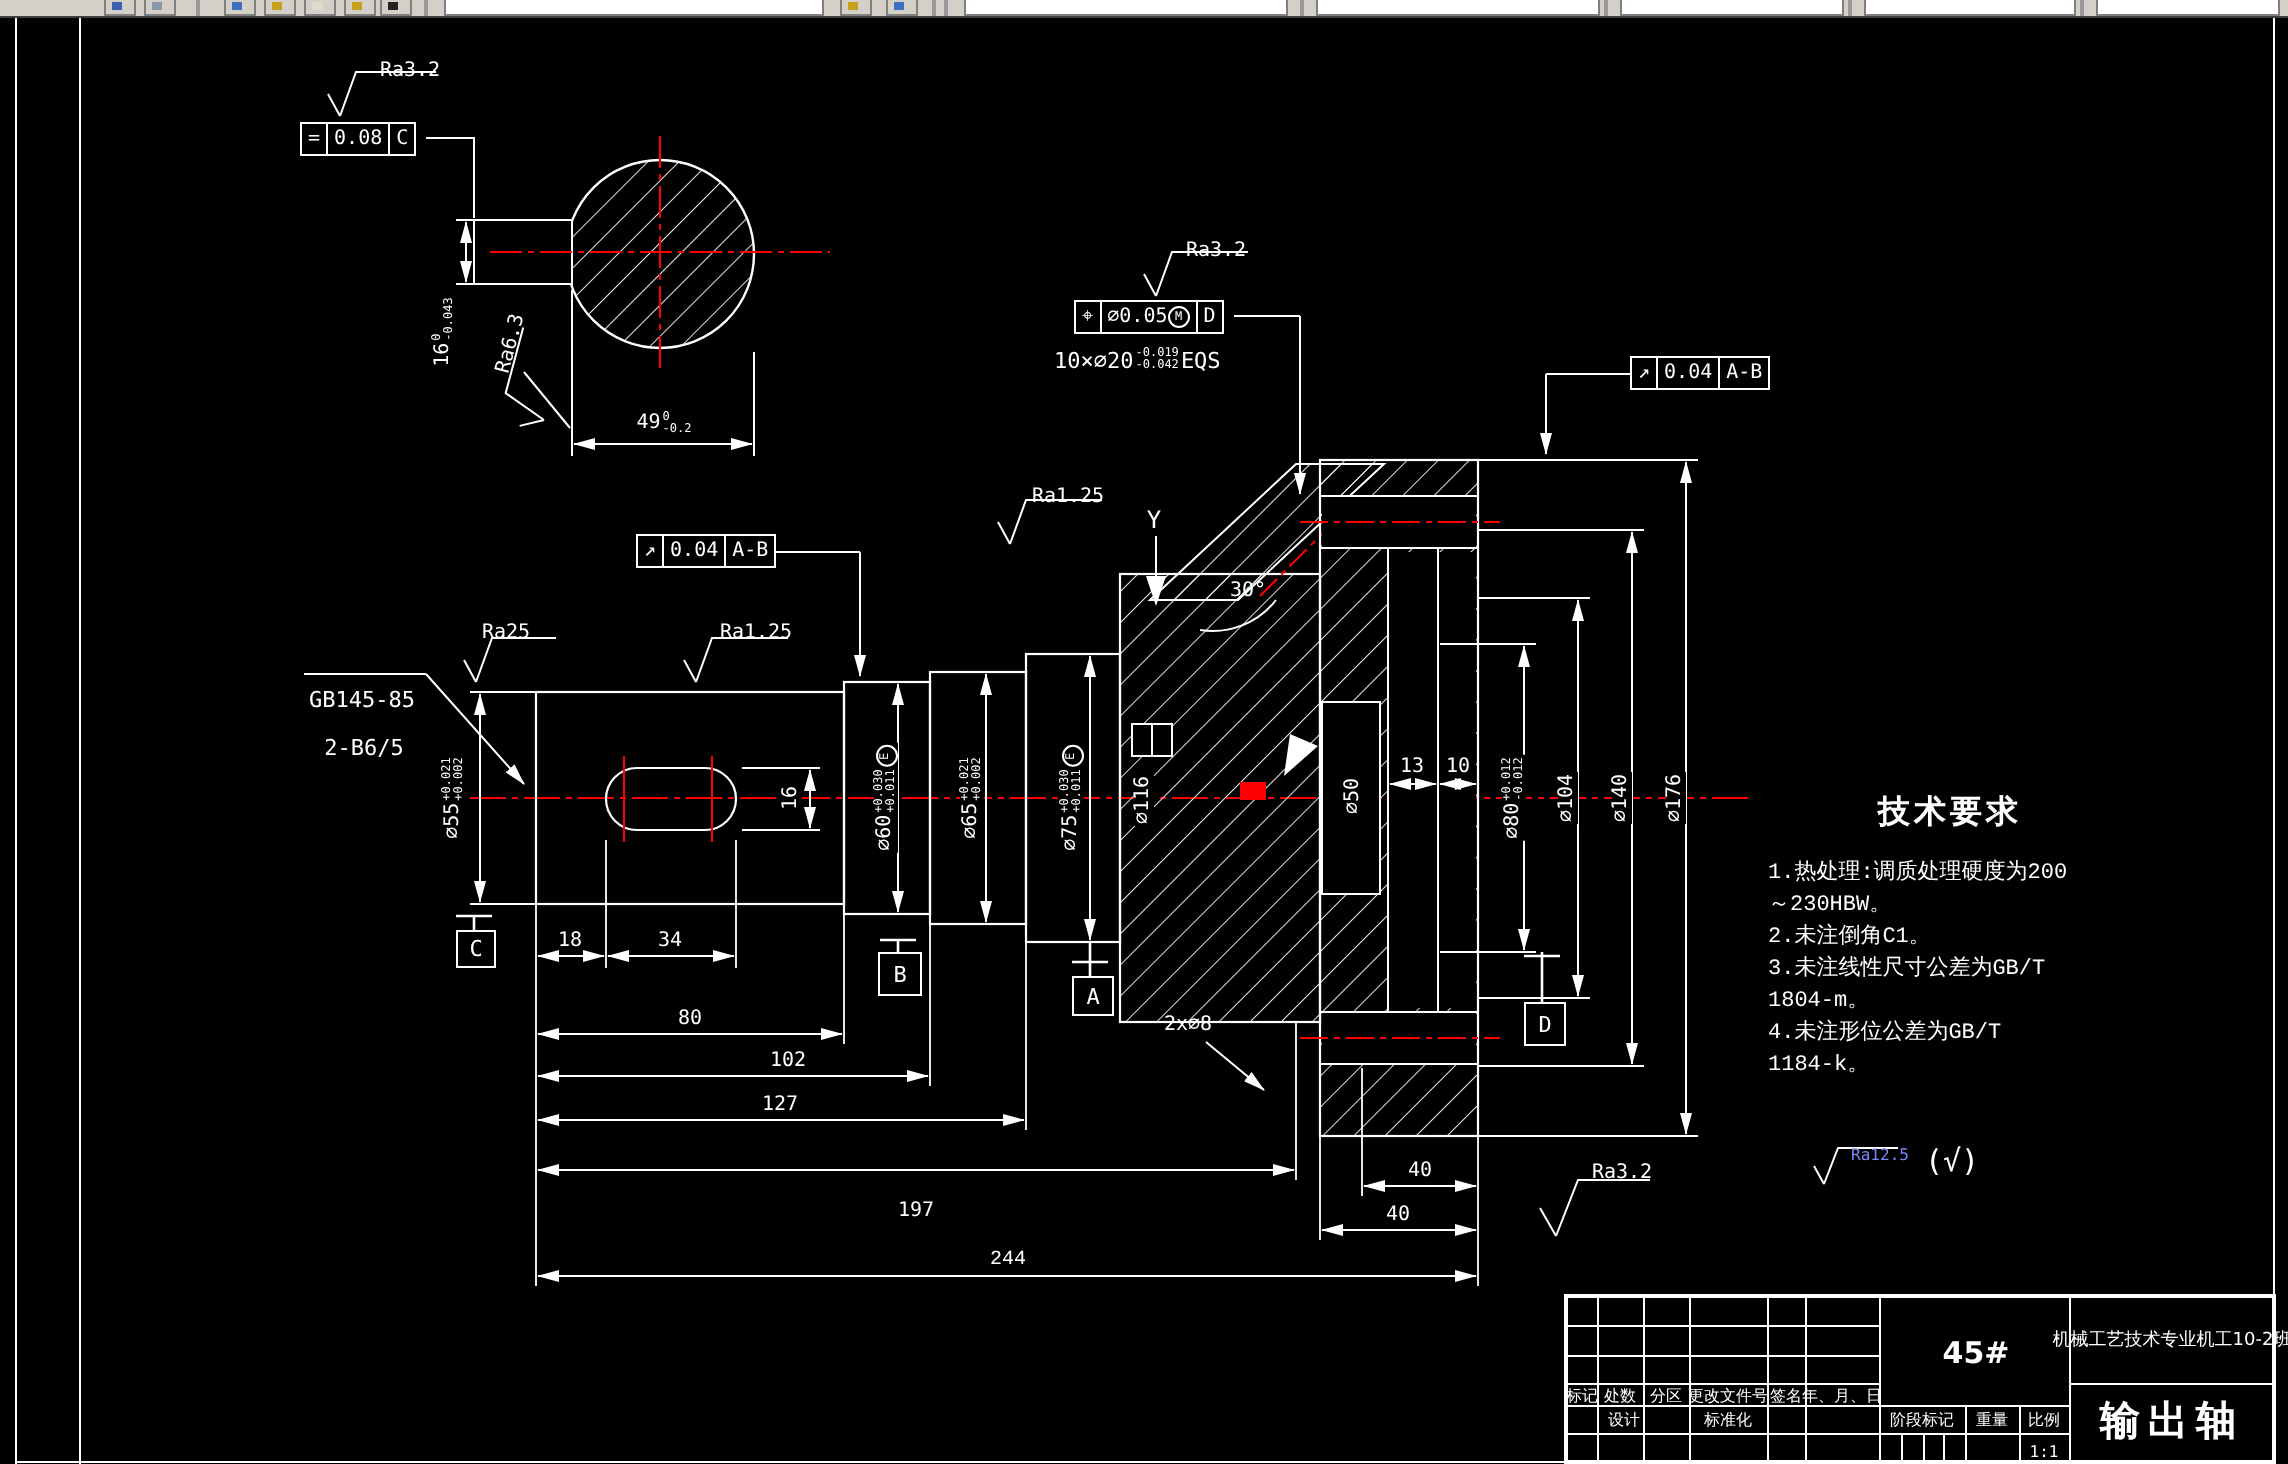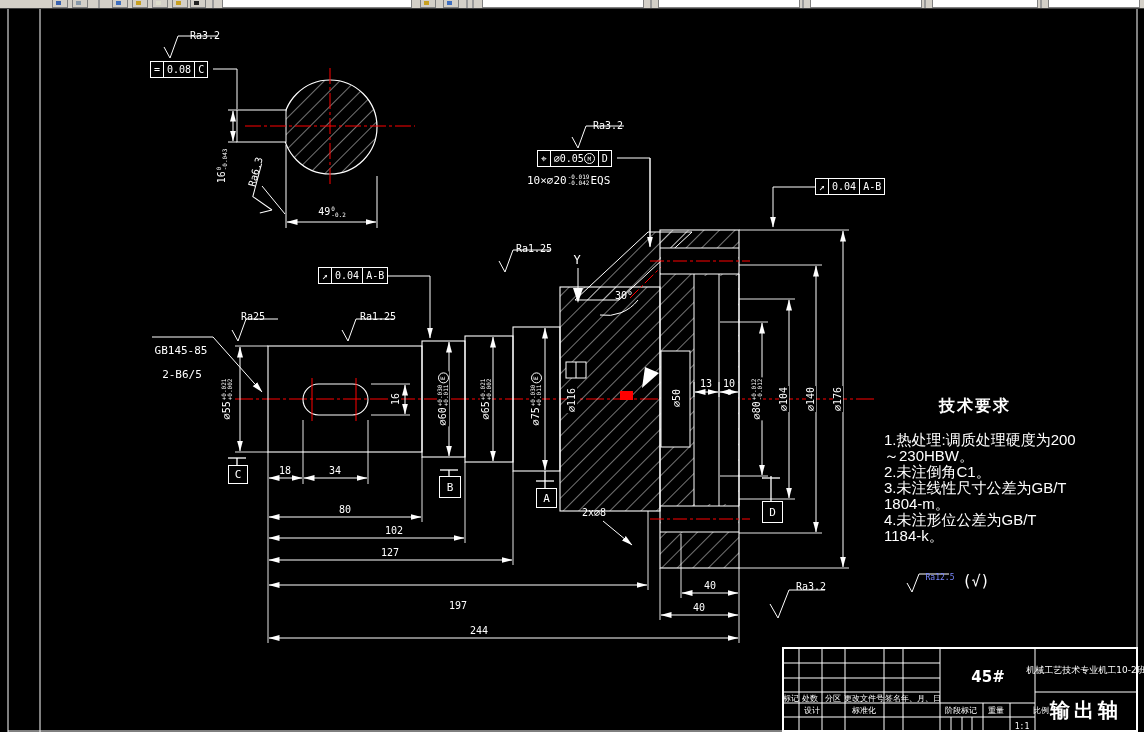--- a/index.html
+++ b/index.html
@@ -20,21 +20,21 @@
       transform:translate(-50%,-50%) rotate(-90deg);font-size:10px;background:#000;padding:0 1px;line-height:1;}
   .stk{display:inline-flex;flex-direction:column;font-size:6px;line-height:6px;text-align:left;}
   .env{display:inline-flex;align-items:center;justify-content:center;width:9px;height:9px;
        border:1px solid #fff;border-radius:50%;font-size:6px;line-height:1;}
   .fr{position:absolute;display:flex;background:#000;border:1px solid #fff;height:15px;font-size:10px;}
   .fr>div{display:flex;align-items:center;justify-content:center;border-right:1px solid #fff;padding:0 3px;height:100%;}
   .fr>div:last-child{border-right:none;}
   .datum{position:absolute;border:1px solid #fff;display:flex;align-items:center;justify-content:center;
          font-size:11px;background:#000;}
   .cjk{font-family:"DejaVu Sans",sans-serif;}
-  .tech-line{position:absolute;font-size:15px;color:#fff;white-space:nowrap;font-family:Liberation Sans, sans-serif;line-height:1;text-align:right;}
+  .tech-line{position:absolute;font-size:11px;color:#fff;white-space:nowrap;font-family:Liberation Mono, monospace;line-height:1;text-align:right;}
   .tb-lbl{position:absolute;transform:translate(-50%,-50%);white-space:nowrap;font-size:8px;color:#fff;font-family:"DejaVu Sans",sans-serif;}
 </style>
 </head>
 <body>
 
 <div id="stage">
 
   <div id="toolbar">
     <div class="tb-icon" style="left:52px;width:14px;">
         <div class="tb-dot" style="left:3px;background:#3a62b0;"></div>
@@ -370,21 +370,21 @@
   <div class="vt" style="left:396px;top:399px;">
       <span>16</span>
     </div>
 
   <span class="t" style="left:285px;top:471px;">18</span>
   <span class="t" style="left:335px;top:471px;">34</span>
   <span class="t" style="left:345px;top:510px;">80</span>
   <span class="t" style="left:366px;top:531px;margin-left:28px;">102</span>
   <span class="t" style="left:390px;top:553px;">127</span>
   <span class="t" style="left:458px;top:578px;margin-top:28px;">197</span>
-  <span class="t" style="left:479px;top:631px;">244</span>
+  <span class="t" style="left:504px;top:631px;font-family:Liberation Mono, monospace;">244</span>
   <span class="t" style="left:710px;top:586px;">40</span>
   <span class="t" style="left:699px;top:608px;">40</span>
   <span class="t" style="left:706px;top:384px;">13</span>
   <span class="t" style="left:729px;top:384px;">10</span>
 
   <span class="t" style="left:624px;top:296px;">30°</span>
   <span class="t" style="left:577px;top:260px;font-size:12px;">Y</span>
   <span class="t" style="left:594px;top:513px;">2x⌀8</span>
 
   <div class="datum" style="left:228px;top:465px;width:18px;height:17px;">C</div>
@@ -436,16 +436,16 @@
   <span class="tb-lbl" style="left:791px;top:698px;">标记</span>
   <span class="tb-lbl" style="left:810px;top:698px;">处数</span>
   <span class="tb-lbl" style="left:833px;top:698px;">分区</span>
   <span class="tb-lbl" style="left:864px;top:698px;">更改文件号</span>
   <span class="tb-lbl" style="left:893px;top:698px;">签名</span>
   <span class="tb-lbl" style="left:921px;top:698px;">年、月、日</span>
   <span class="tb-lbl" style="left:791px;top:710px;margin-left:21px;">设计</span>
   <span class="tb-lbl" style="left:864px;top:710px;">标准化</span>
   <span class="tb-lbl" style="left:961px;top:710px;">阶段标记</span>
   <span class="tb-lbl" style="left:996px;top:710px;">重量</span>
-  <span class="tb-lbl" style="left:1022px;top:710px;padding-left:38px;">比例</span>
+  <span class="tb-lbl" style="left:1022px;top:710px;">比例</span>
   <span class="tb-lbl" style="left:1022px;top:726px;font-family:'DejaVu Sans Mono',monospace;">1:1</span>
 
 </div>
 
 </body></html>

